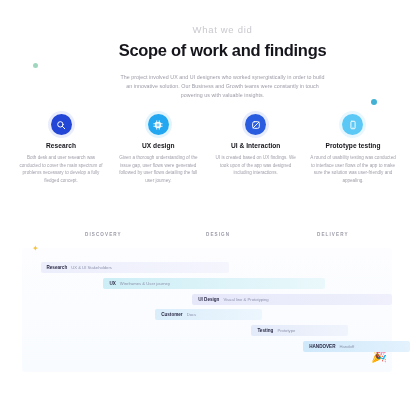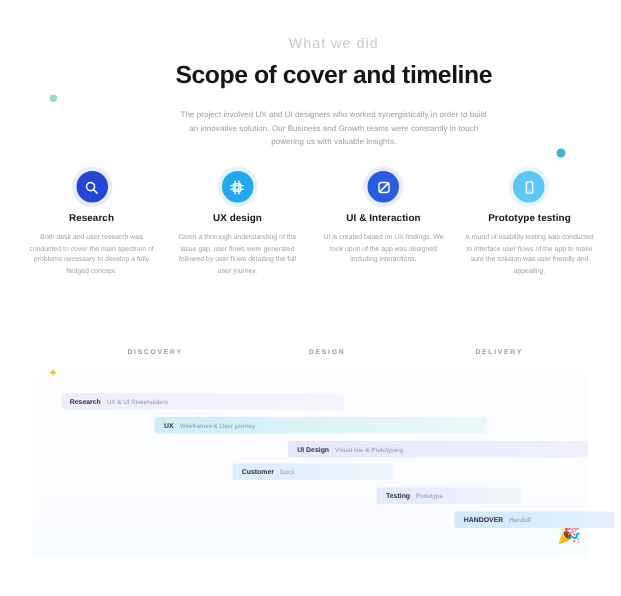--- a/index.html
+++ b/index.html
@@ -203,21 +203,21 @@
 </head>
 <body>
 
 <div class="page">
 
   <span class="deco deco-green"></span>
   <span class="deco deco-cyan"></span>
 
   <div class="header">
     <p class="eyebrow">What we did</p>
-    <h1 class="headline">Scope of cover and timeline</h1>
+    <h1 class="headline">Scope of work and findings</h1>
     <p class="intro">The project involved UX and UI designers who worked synergistically in order to build an innovative solution. Our Business and Growth teams were constantly in touch powering us with valuable insights.</p>
   </div>
 
   <div class="features">
 
     <div class="feature">
       <div class="feature-icon icon-deep">
         <svg viewBox="0 0 24 24" fill="none" stroke="#ffffff" stroke-width="2.4" stroke-linecap="round" stroke-linejoin="round">
           <circle cx="10.5" cy="10.5" r="6.5"></circle>
           <line x1="15.5" y1="15.5" x2="21" y2="21"></line>

